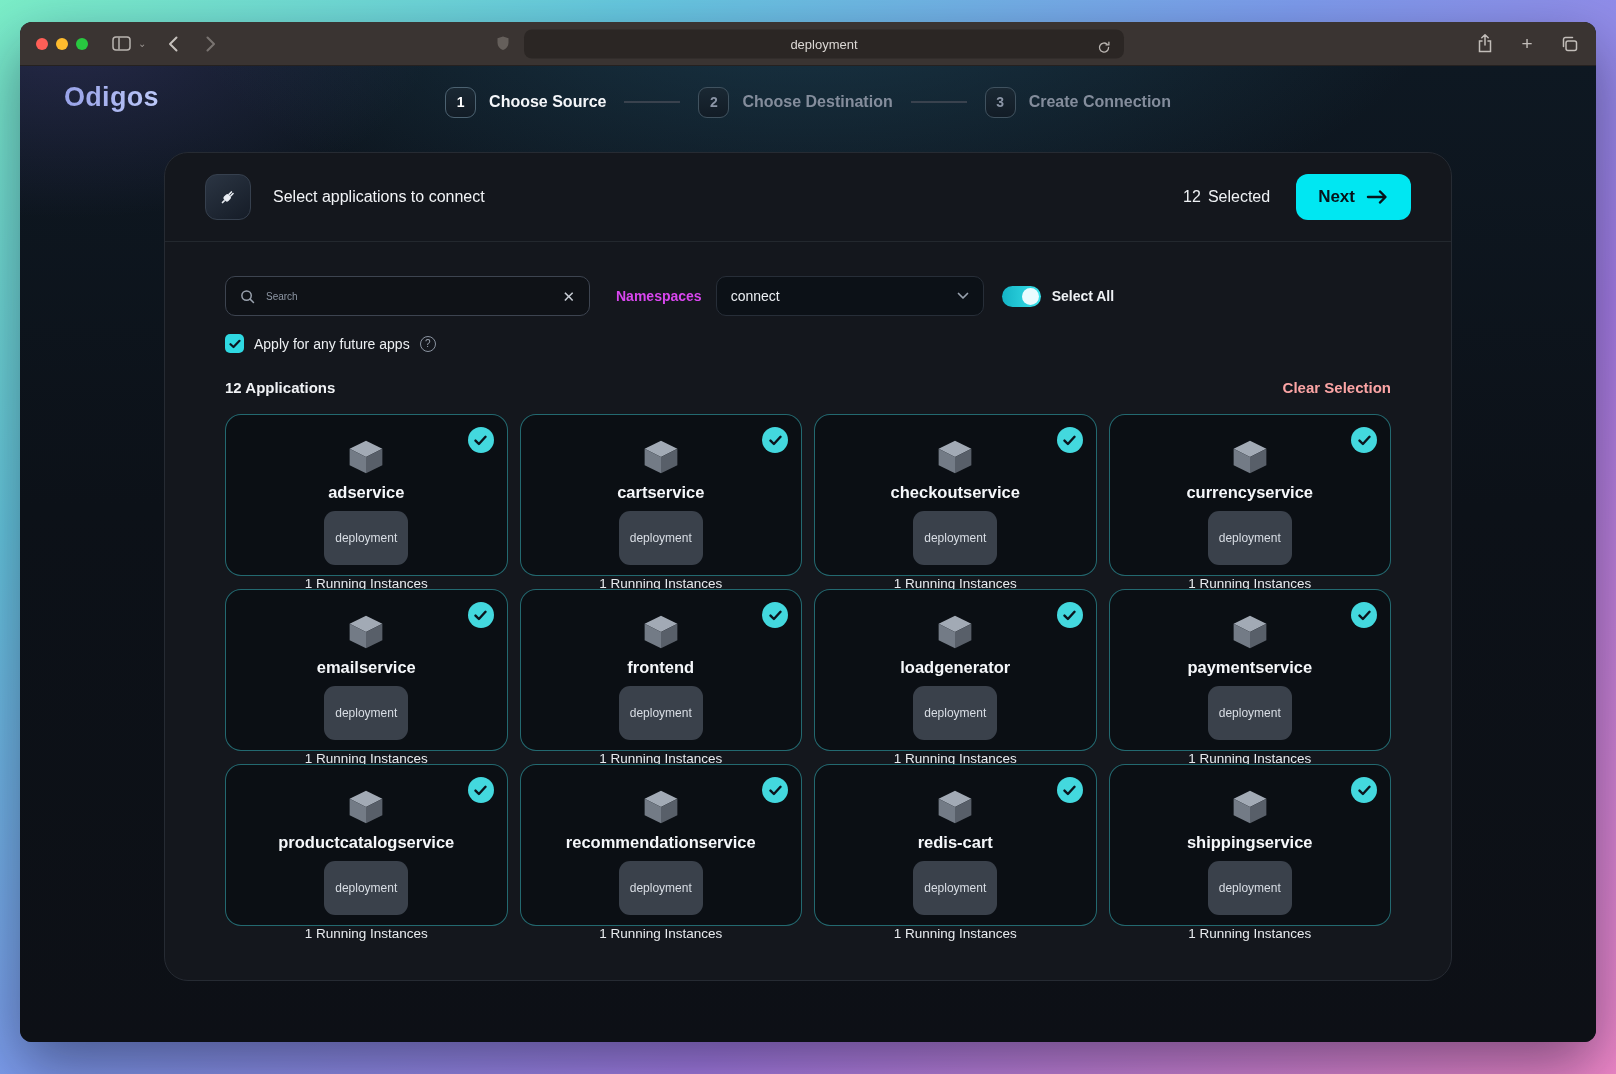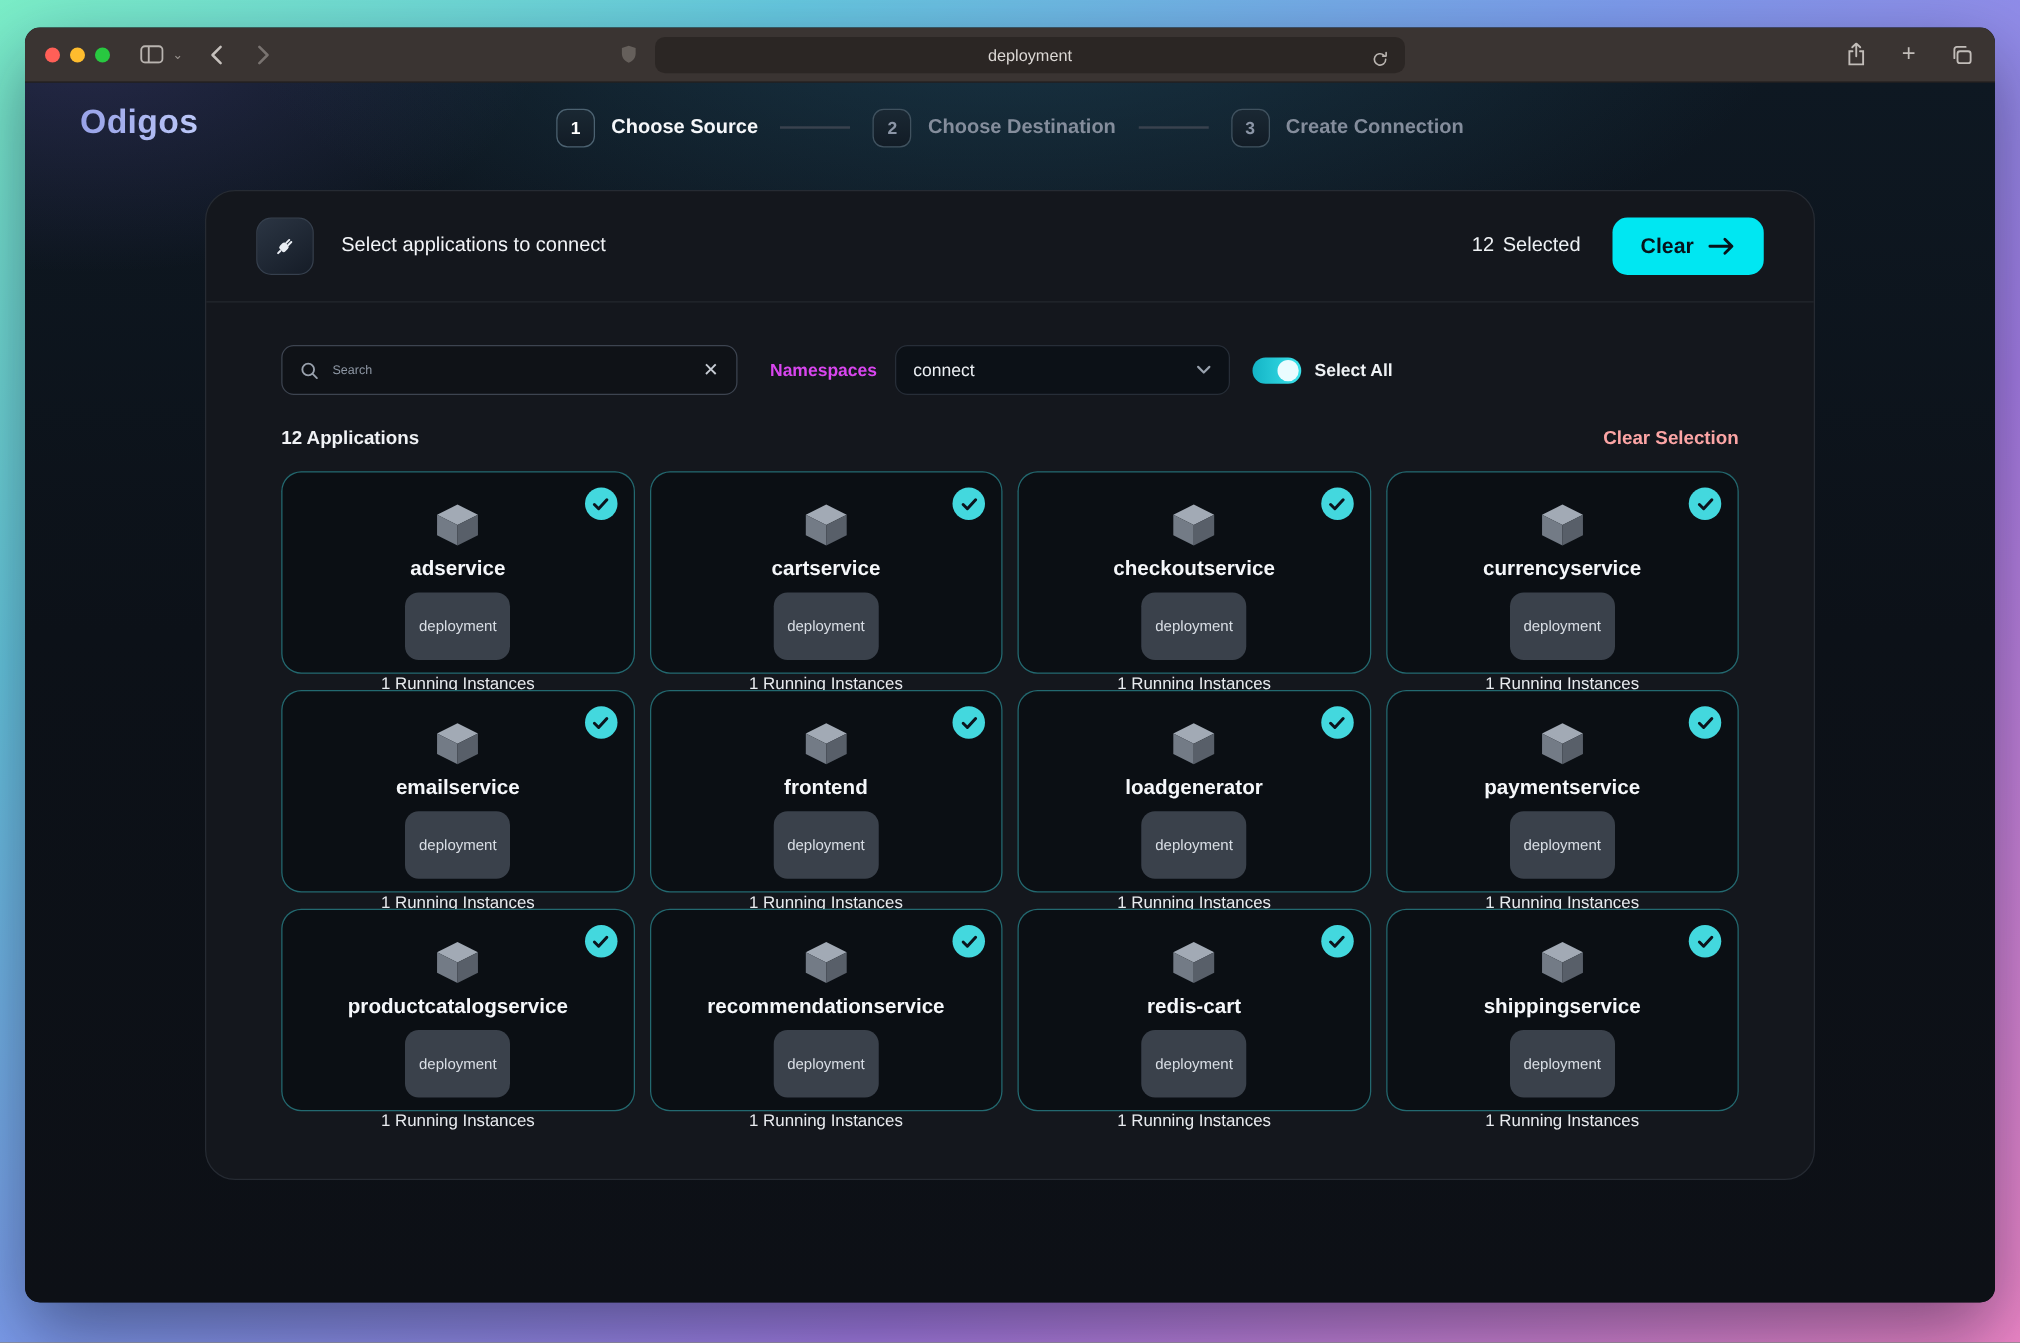--- a/index.html
+++ b/index.html
@@ -243,21 +243,21 @@
                   <rect x="11.1" y="17" width="1.8" height="4.4" rx=".9"></rect>
                 </g>
               </svg>
           </div>
           <div class="panel-title">Select applications to connect</div>
           <div class="selected-wrap">
             <span>12</span>
             <span>Selected</span>
           </div>
           <button class="next-btn">
-            <span>Clear</span>
+            <span>Next</span>
             <span style="display:inline-flex">
               <svg width="23" height="16" viewBox="0 0 24 16">
                   <path d="M2 8h18M14.5 2.2 20.4 8l-5.9 5.8" fill="none" stroke="#07131a" stroke-width="2.4" stroke-linecap="round" stroke-linejoin="round"></path>
                 </svg>
             </span>
           </button>
         </div>
 
         <div class="panel-body">
           <div class="filter-row">
@@ -281,20 +281,29 @@
               </span>
             </div>
             <div class="toggle-wrap">
               <span class="switch">
                   <span class="knob"></span>
                 </span>
               <span class="toggle-label">Select All</span>
             </div>
           </div>
 
+          <div class="checkbox-row">
+            <span class="checkbox">
+              <svg width="12" height="10" viewBox="0 0 12 10">
+                  <path d="M1.5 5.2 4.5 8 10.5 1.8" fill="none" stroke="#0c1520" stroke-width="2.2" stroke-linecap="round" stroke-linejoin="round"></path>
+                </svg>
+            </span>
+            <span class="checkbox-label">Apply for any future apps</span>
+            <span class="help-icon">?</span>
+          </div>
 
           <div class="apps-header">
             <span class="apps-count">12 Applications</span>
             <span class="clear-selection">Clear Selection</span>
           </div>
 
           <div class="apps-grid">
   <div class="app-card">
     <span class="check">
       <svg width="13" height="11" viewBox="0 0 13 11">

